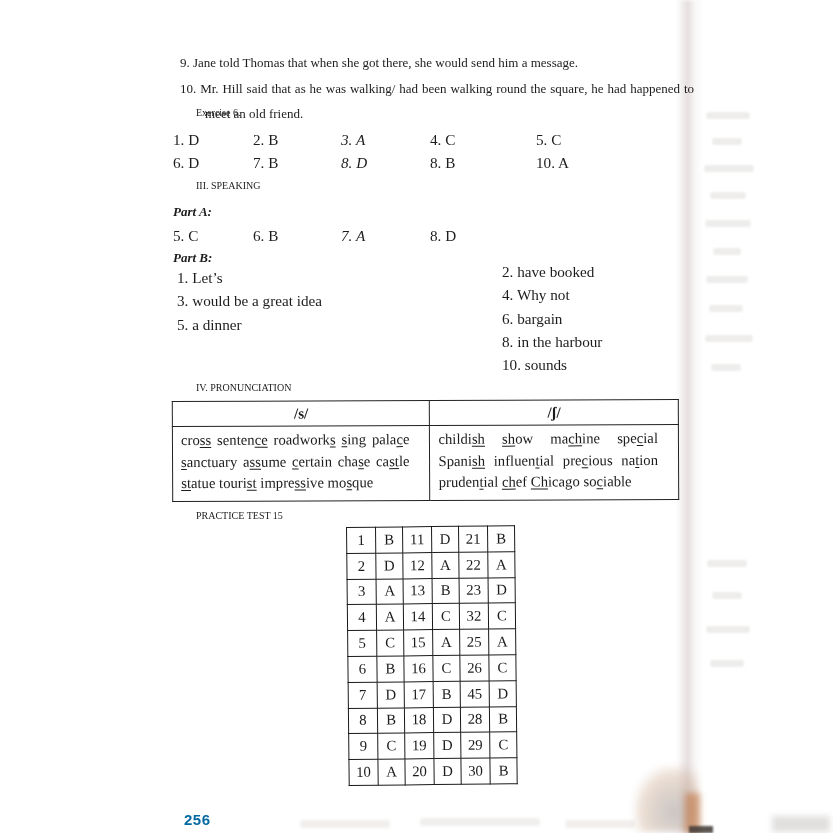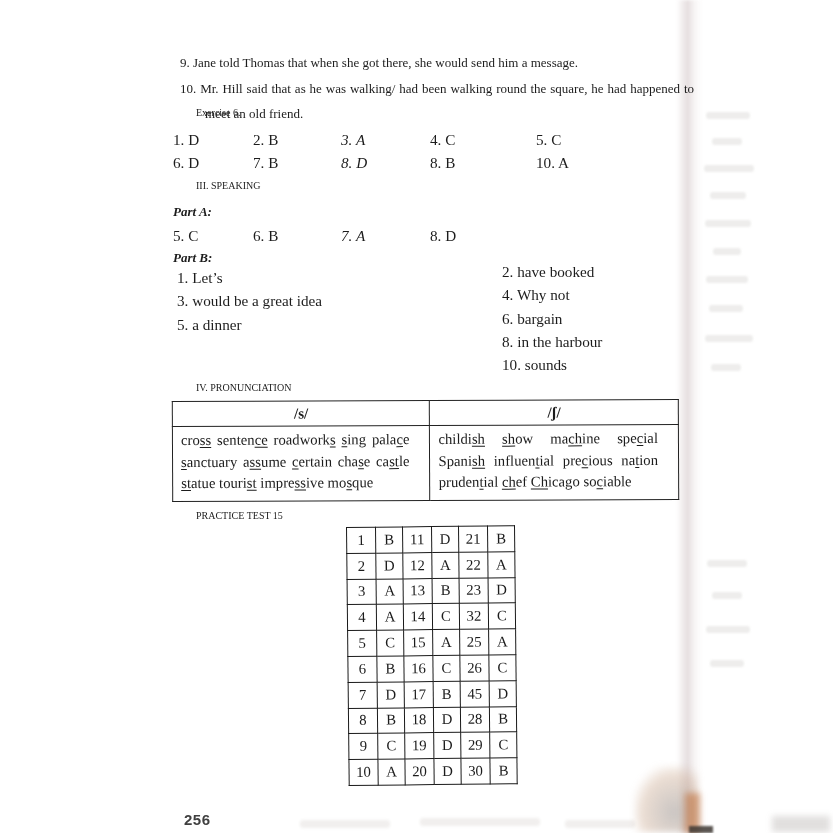--- a/index.html
+++ b/index.html
@@ -122,21 +122,21 @@
     font-size: 14.8px;
     padding: 0 2px;
   }
   td.g-num { width: 29px; }
   td.g-let { width: 27px; }
 
   .page-number {
     left: 184px; top: 811px;
     font-family: "Liberation Sans", sans-serif;
     font-weight: bold; font-size: 15px; letter-spacing: 0.5px;
-    color: #404040;
+    color: #0369a1;
   }
 </style>
 </head>
 <body>
 
 <div>
   <div class="abs edge-band"></div>
   <div class="abs corner-smudge"></div>
   <div class="abs corner-orange"></div>
   <div class="abs corner-dark"></div>

